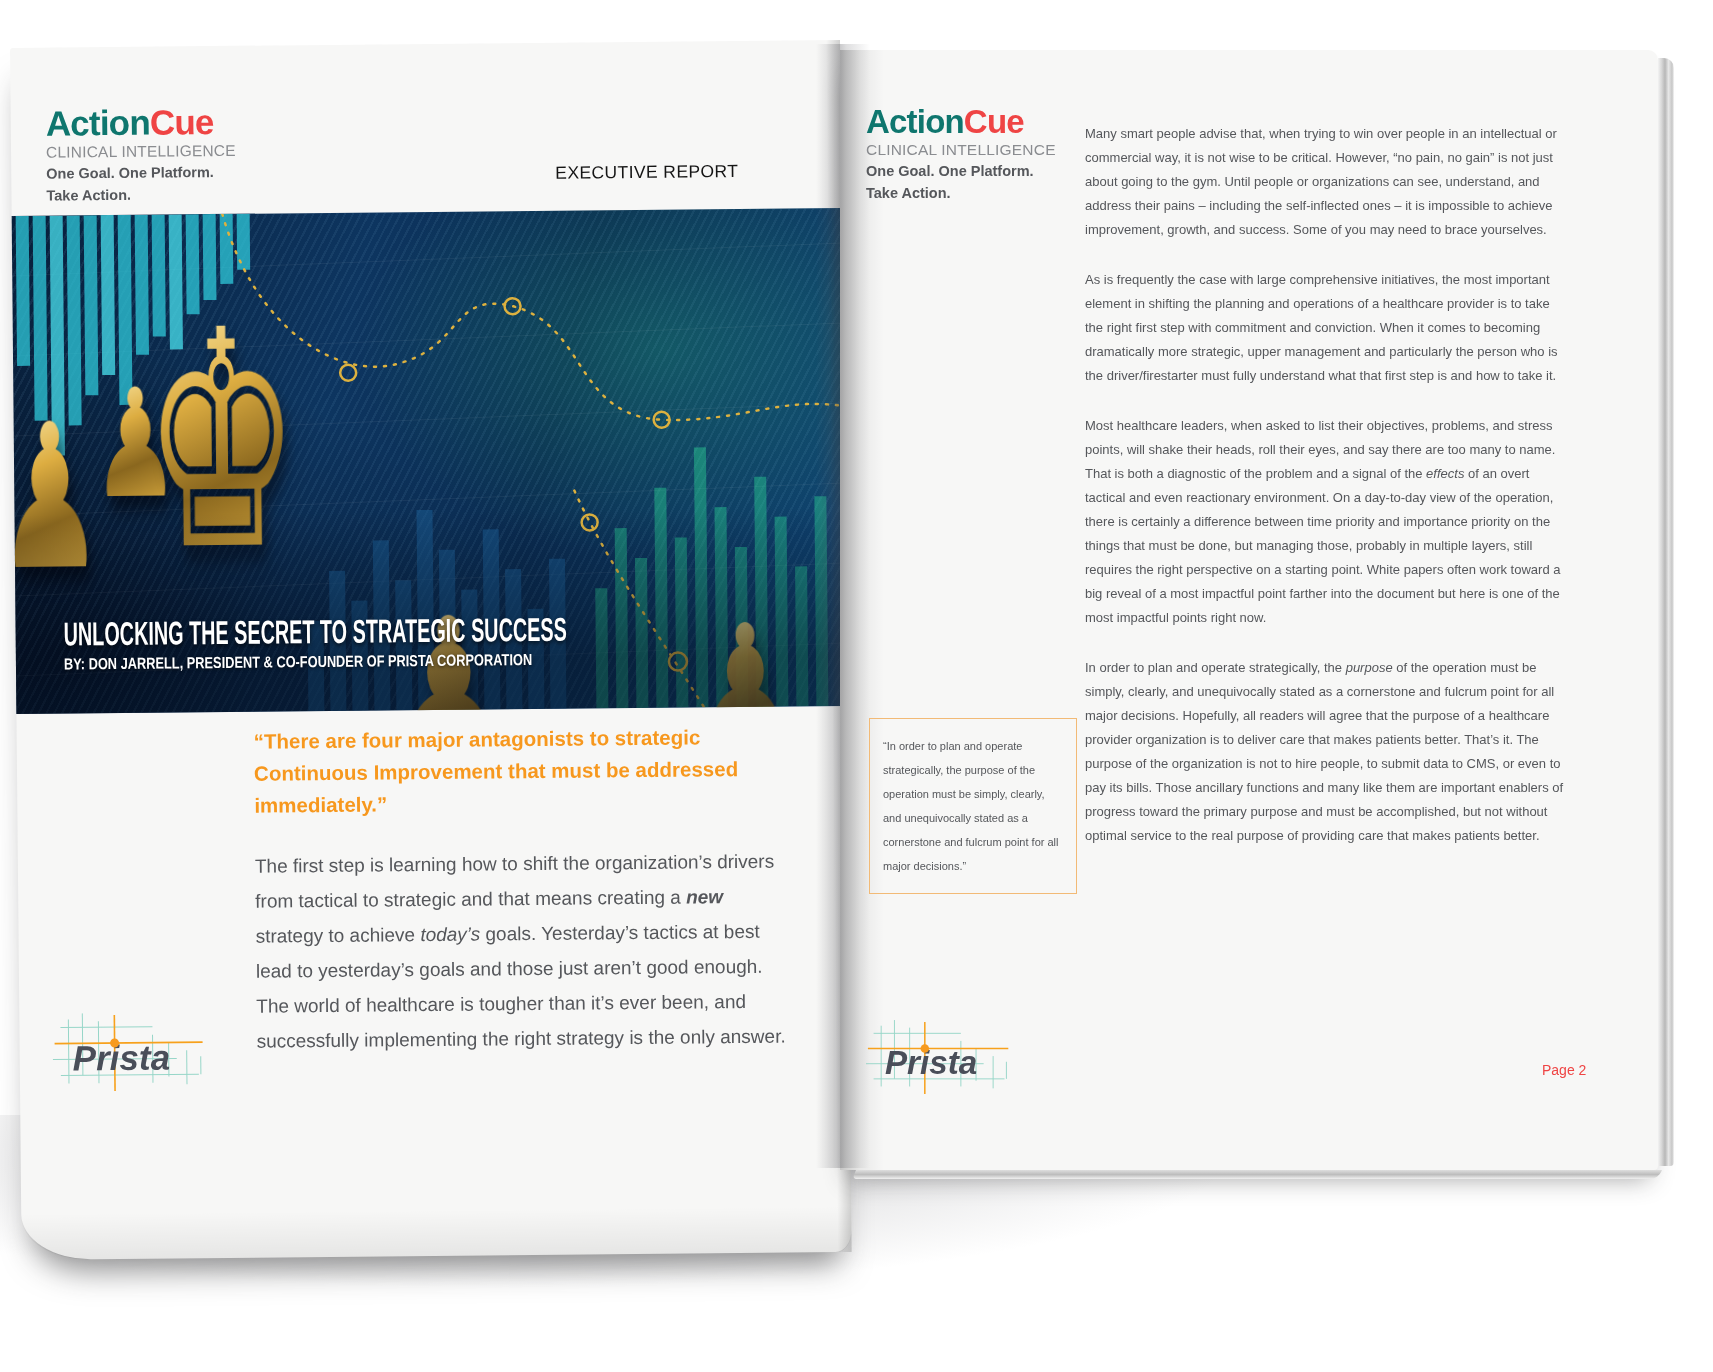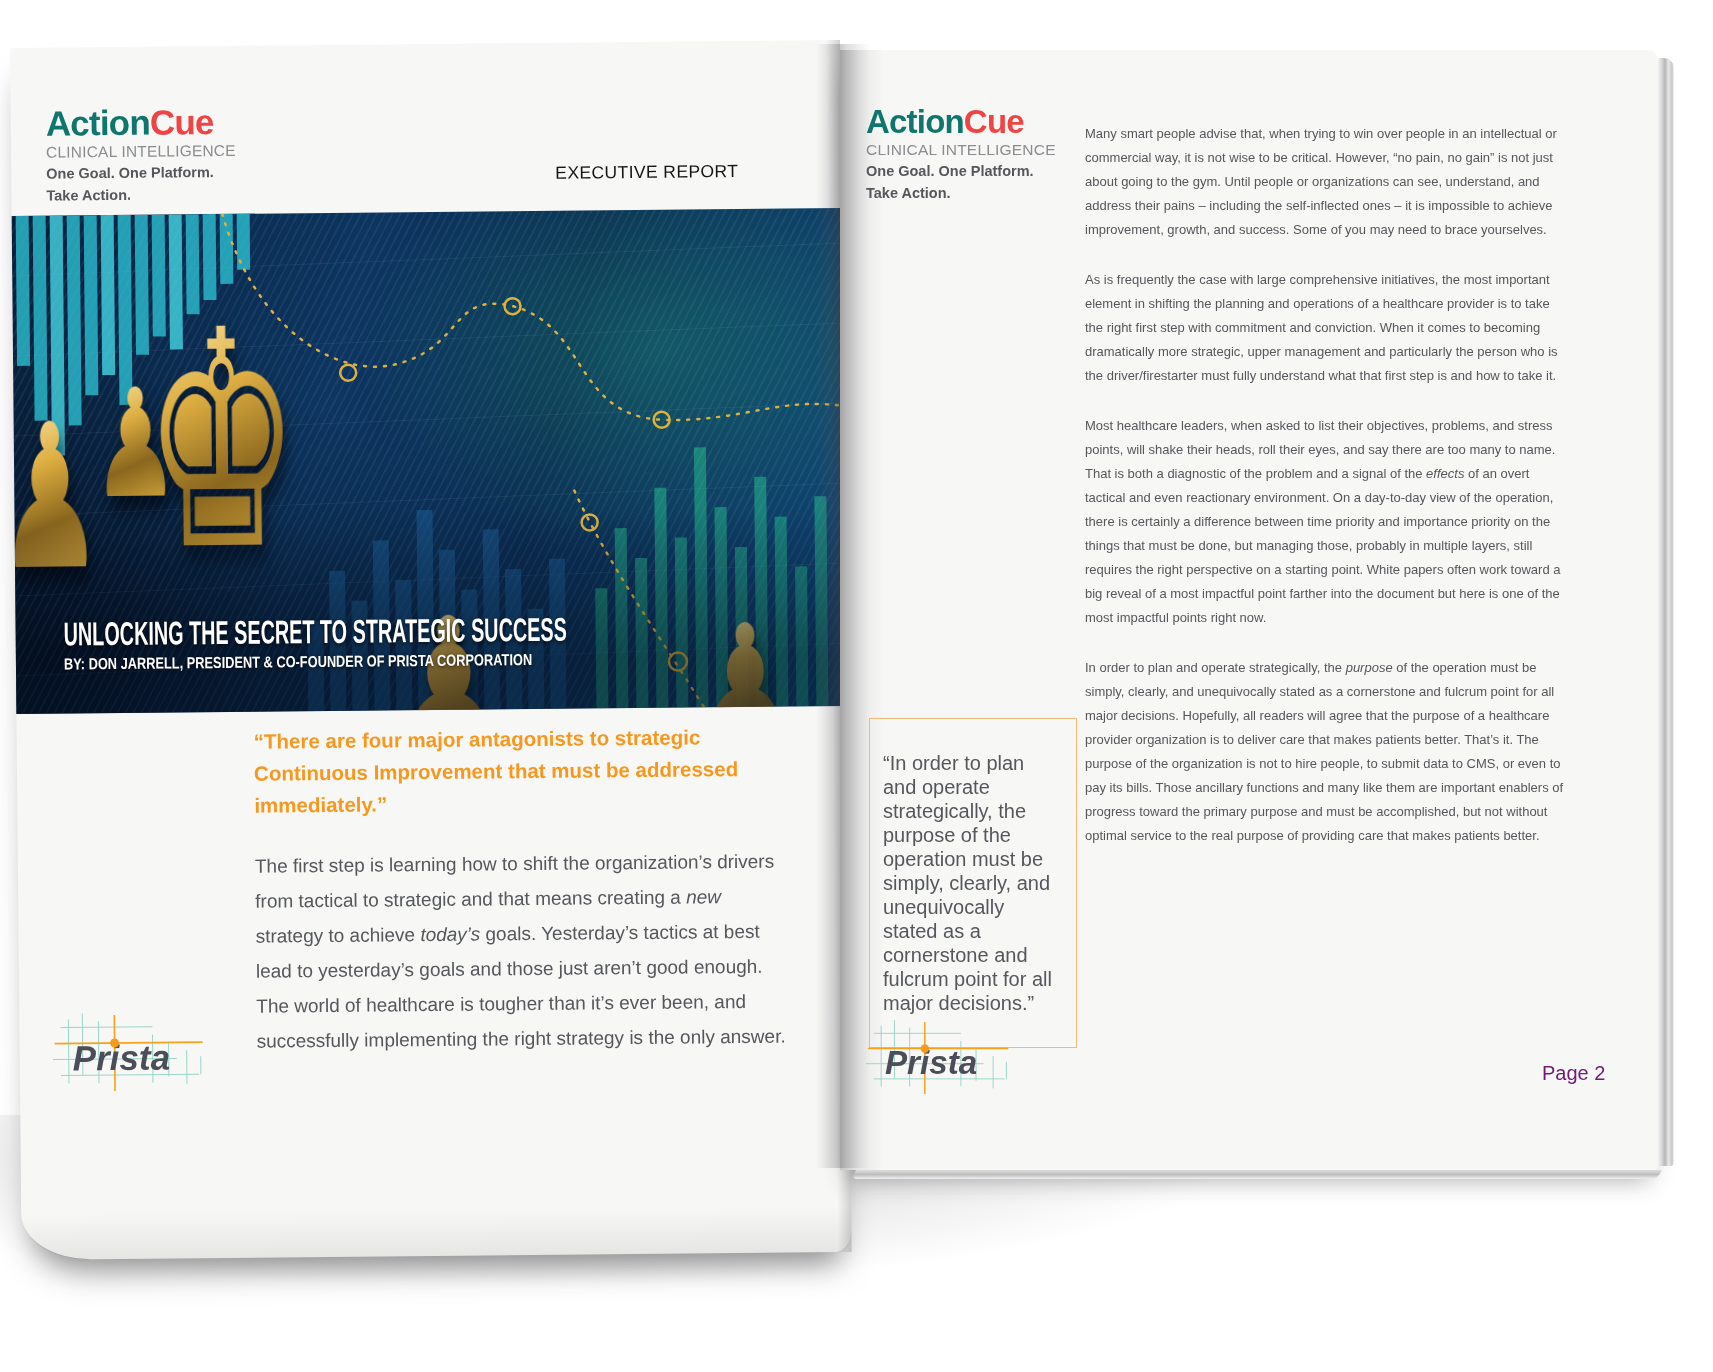--- a/index.html
+++ b/index.html
@@ -61,35 +61,35 @@
     white-space:nowrap;transform:scaleX(.6);transform-origin:0 50%;
     text-shadow:0 2px 6px rgba(0,0,0,.65)}
   .hero-byline{position:absolute;left:48px;top:440px;color:#fff;font-size:16px;font-weight:700;
     white-space:nowrap;transform:scaleX(.8);transform-origin:0 50%;
     text-shadow:0 1px 4px rgba(0,0,0,.65)}
 
   .pull-quote{position:absolute;left:237px;top:680px;width:545px;
     font-size:20.5px;font-weight:700;color:#F7981E;line-height:32px}
   .lp-body{position:absolute;left:237px;top:803px;width:535px;
     font-size:19px;line-height:35px;color:#55575B}
-  .lp-body b{font-weight:400;font-style:italic}
+  .lp-body b{font-weight:700;font-style:italic}
   .lp-prista{position:absolute;left:33px;top:966px}
 
   
   .rp-logo{position:absolute;left:26px;top:55px}
   .rp-logo .name{font-size:33px}
   .rp-body{position:absolute;left:245px;top:72px;width:482px;
     font-size:13px;line-height:24px;color:#55575B}
   .rp-body p{margin-bottom:26px}
   .rp-body i{}
   .sidebar{position:absolute;left:29px;top:668px;width:208px;
-    border:1px solid #F2BA76;padding:32px 13px;
-    font-size:20px;line-height:24px;color:#55575B}
+    border:1px solid #F2BA76;padding:15px 13px;
+    font-size:11px;line-height:24px;color:#55575B}
   .rp-prista{position:absolute;left:26px;top:970px}
-  .page-num{position:absolute;left:702px;top:1012px;font-size:20px;color:#701a75}
+  .page-num{position:absolute;left:702px;top:1012px;font-size:14px;color:#ef4444}
 
   .prista-svg text{font-family:"Liberation Sans",sans-serif}
 </style>
 </head>
 <body>
 
 <div class="book-shadow"></div>
 
 <div class="page page-left">
 

